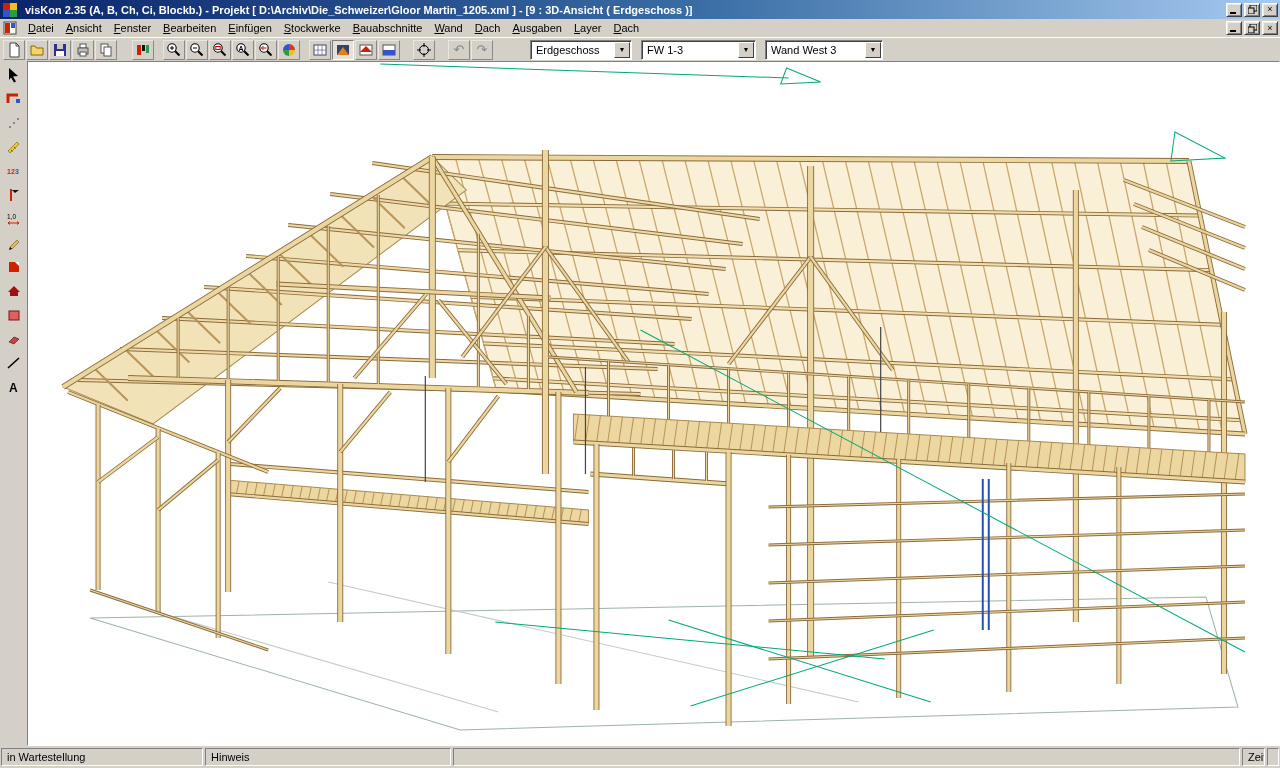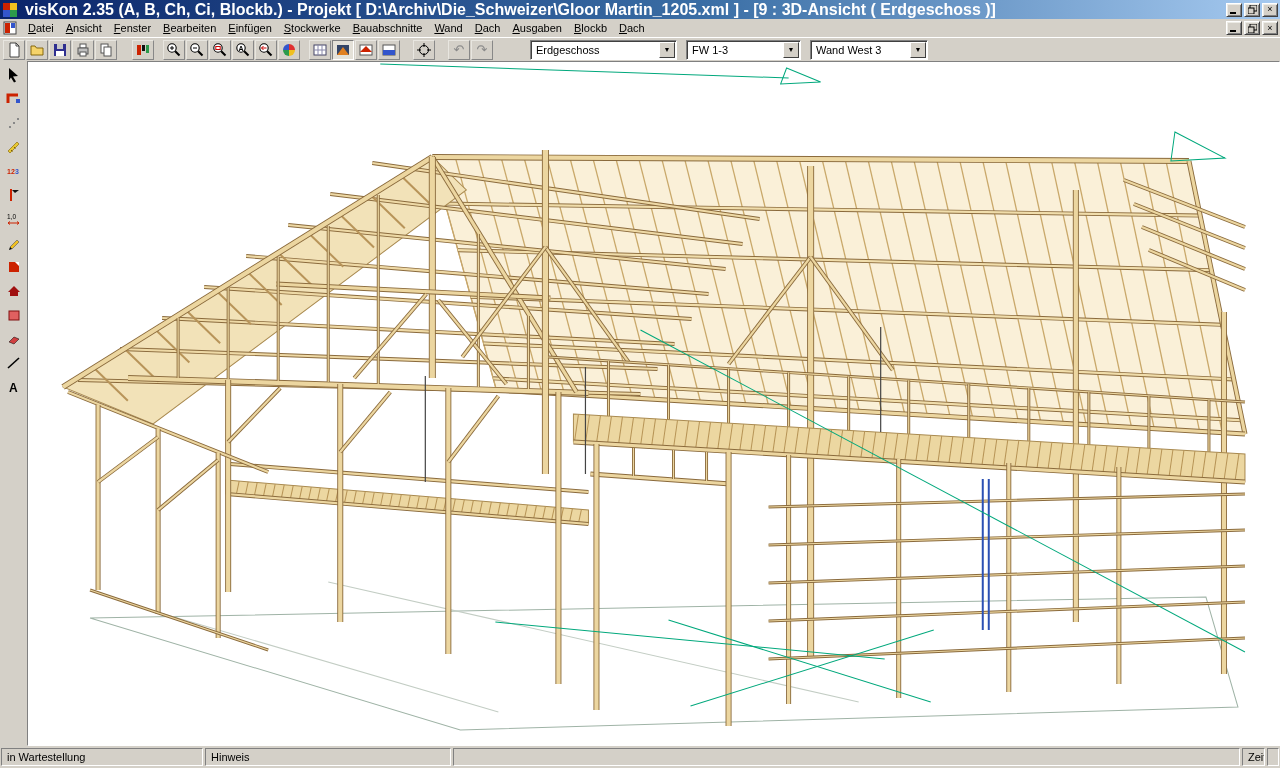--- a/index.html
+++ b/index.html
@@ -1,21 +1,21 @@
 <!DOCTYPE html>
 <html><head>
 <meta charset="utf-8">
 <style>
   html,body{margin:0;padding:0;width:1280px;height:768px;overflow:hidden;
     background:#d4d0c8;font-family:"Liberation Sans",sans-serif;font-size:11px;color:#000;}
   *{box-sizing:border-box;}
   
   .titlebar{height:19px;display:flex;align-items:center;padding:1px 2px;
     background:linear-gradient(to right,#0a246a,#3a6ea5 55%,#a6caf0);color:#fff;}
-  .titlebar .title-text{flex:1;font-weight:bold;font-size:16px;white-space:nowrap;overflow:hidden;padding-left:3px;}
+  .titlebar .title-text{flex:1;font-weight:bold;font-size:11px;white-space:nowrap;overflow:hidden;padding-left:3px;}
   .winbtn{width:16px;height:14px;margin-left:2px;background:#d4d0c8;border:1px solid;
     border-color:#fff #404040 #404040 #fff;box-shadow:inset 1px 1px 0 #ecebe5,inset -1px -1px 0 #808080;
     display:flex;align-items:center;justify-content:center;color:#000;font-size:9px;line-height:9px;}
   
   .menubar{height:18px;display:flex;align-items:center;background:#d4d0c8;padding:0 2px;}
   .menu-item{display:inline-block;padding:18px 6px;cursor:default;}
   .menu-item::first-letter{text-decoration:underline;}
   .menubar .spacer{flex:1;}
   .mdi-icon{width:16px;height:14px;margin:0 3px 0 1px;display:flex;align-items:center;}
   
@@ -82,21 +82,21 @@
   <span class="menu-item">Datei</span>
   <span class="menu-item">Ansicht</span>
   <span class="menu-item">Fenster</span>
   <span class="menu-item">Bearbeiten</span>
   <span class="menu-item">Einfügen</span>
   <span class="menu-item">Stockwerke</span>
   <span class="menu-item">Bauabschnitte</span>
   <span class="menu-item">Wand</span>
   <span class="menu-item">Dach</span>
   <span class="menu-item">Ausgaben</span>
-  <span class="menu-item">Blockb</span>
+  <span class="menu-item">Layer</span>
   <span class="menu-item">Dach</span>
   <span class="spacer"></span>
   <span class="winbtn">
       <svg width="8" height="8" viewBox="0 0 8 8">
         <rect x="0" y="6" width="6" height="2" fill="#000"></rect>
       </svg>
     </span>
   <span class="winbtn">
       <svg width="9" height="9" viewBox="0 0 9 9">
         <rect x="2" y="0" width="7" height="6" fill="none" stroke="#000"></rect>
@@ -225,21 +225,21 @@
         <line x1="8" y1="1" x2="8" y2="5" stroke="#000"></line>
         <line x1="8" y1="11" x2="8" y2="15" stroke="#000"></line>
         <line x1="1" y1="8" x2="5" y2="8" stroke="#000"></line>
         <line x1="11" y1="8" x2="15" y2="8" stroke="#000"></line>
       </svg>
     </span>
   <span class="gap12"></span>
   <span class="tbtn disabled" style="font-size:13px;">↶</span>
   <span class="tbtn disabled" style="font-size:13px;">↷</span>
   <span class="gap36"></span>
-  <span class="combo" style="width:147px">
+  <span class="combo" style="width:102px">
     <span class="combo-value">Erdgeschoss</span>
     <span class="combo-btn">▼</span>
   </span>
   <span class="combo" style="width:115px">
     <span class="combo-value">FW 1-3</span>
     <span class="combo-btn">▼</span>
   </span>
   <span class="combo" style="width:118px">
     <span class="combo-value">Wand West 3</span>
     <span class="combo-btn">▼</span>

